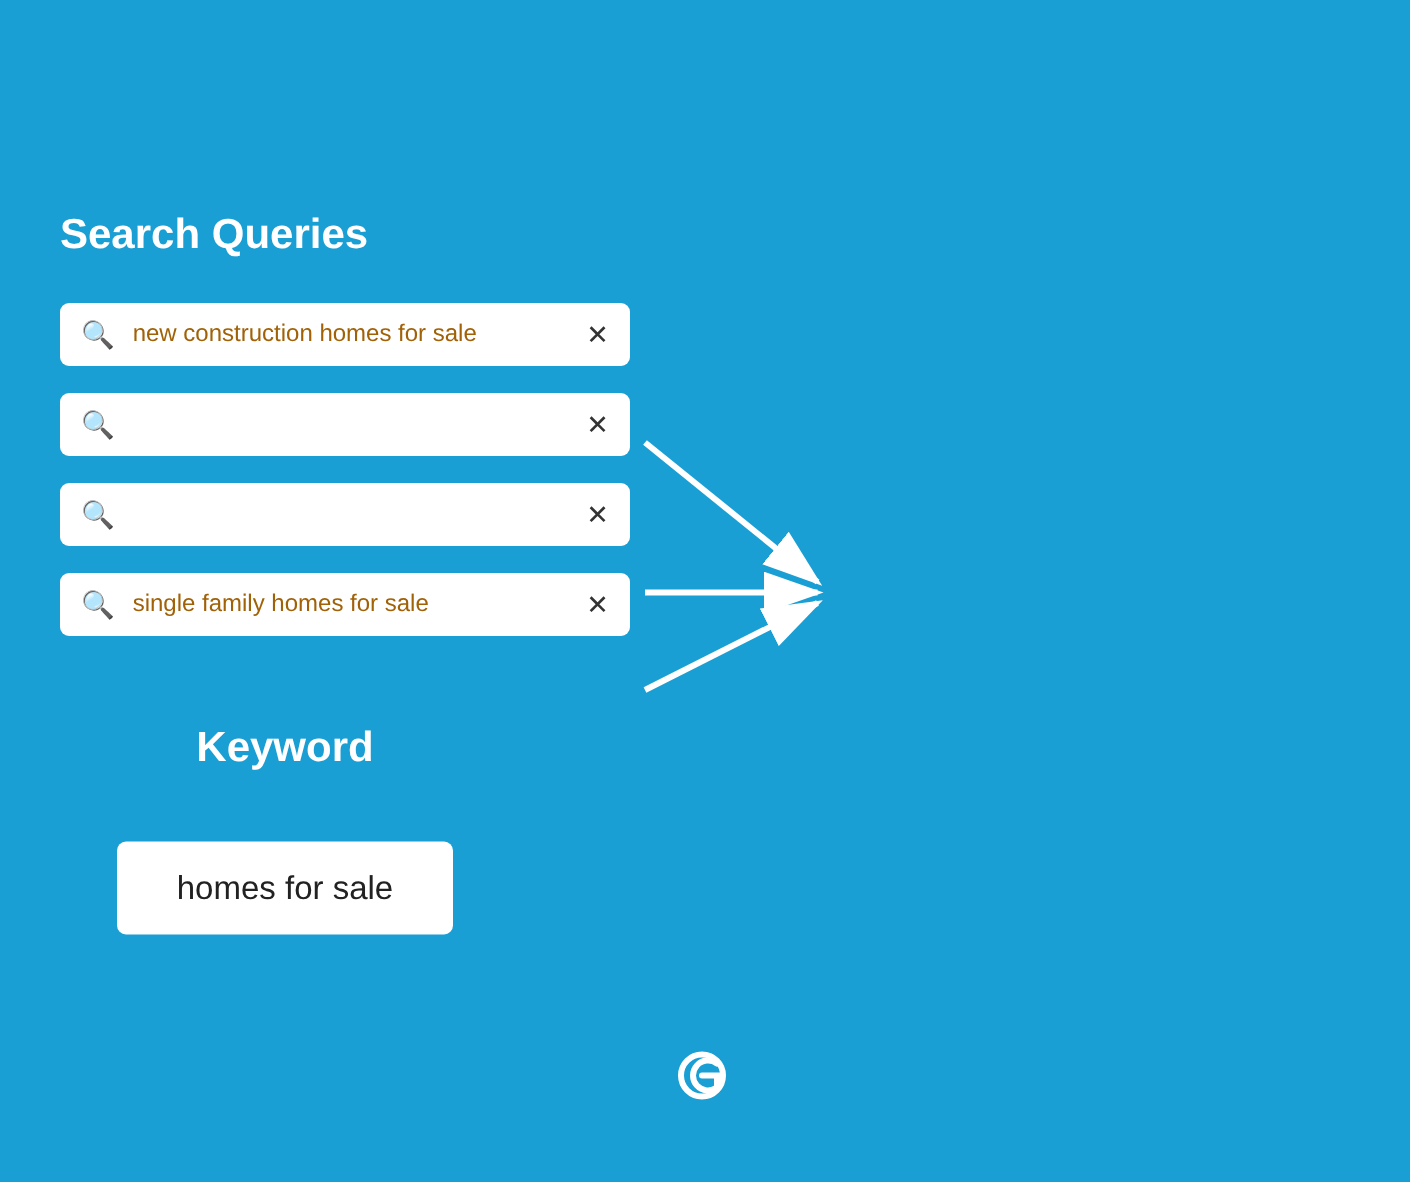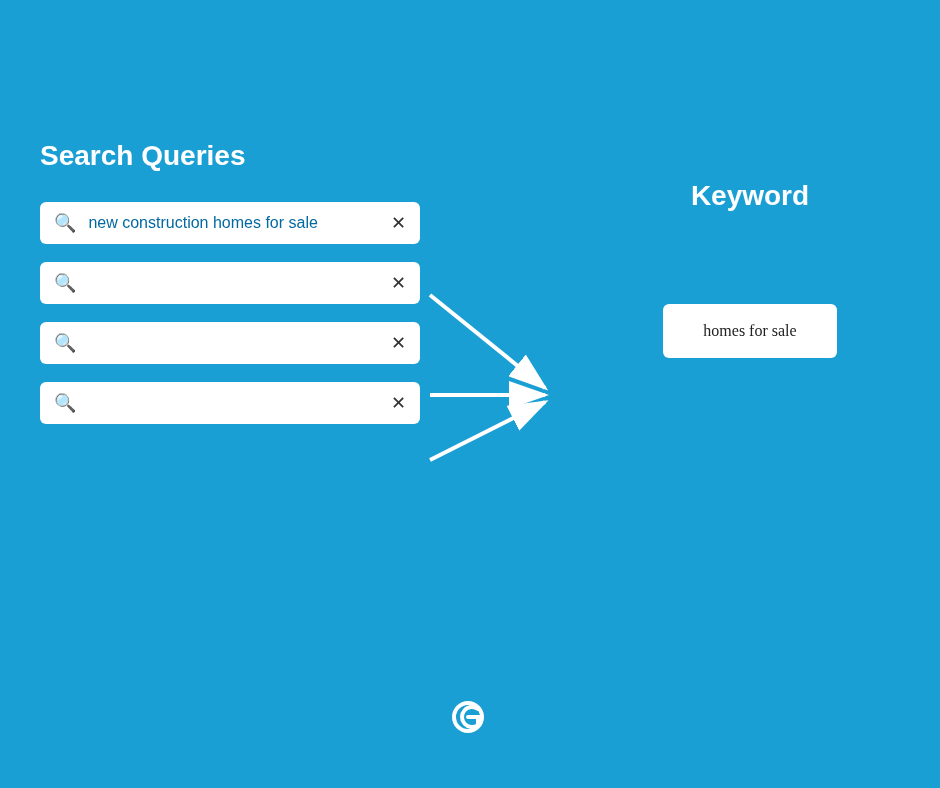--- a/index.html
+++ b/index.html
@@ -21,21 +21,21 @@
       width: 100%;
       height: 100%;
       display: flex;
       flex-direction: column;
       align-items: center;
       position: relative;
     }
 
     .columns {
       display: flex;
-      flex-direction: row;
+      flex-direction: column;
       justify-content: space-between;
       width: 860px;
       margin-top: 140px;
     }
 
     .left-column {
       display: flex;
       flex-direction: column;
       align-items: flex-start;
       width: 400px;
@@ -50,21 +50,21 @@
     }
 
     .column-header {
       font-size: 28px;
       font-weight: bold;
       color: white;
       margin-bottom: 30px;
     }
 
     .right-column .column-header {
-      margin-bottom: 92px;
+      margin-bottom: 47px;
     }
 
     .search-box {
       display: flex;
       align-items: center;
       background-color: white;
       border-radius: 6px;
       padding: 10px 14px;
       width: 380px;
       margin-bottom: 18px;
@@ -79,40 +79,39 @@
 
     .search-icon {
       color: #333;
       font-size: 18px;
       margin-right: 12px;
       flex-shrink: 0;
     }
 
     .search-text {
       font-size: 16px;
-      color: #0369a1;
+      color: #a16207;
       flex: 1;
     }
 
     .close-icon {
       color: #333;
       font-size: 18px;
       cursor: pointer;
       flex-shrink: 0;
       margin-left: 10px;
     }
 
     .keyword-box {
       background-color: white;
       border-radius: 6px;
       padding: 18px 40px;
-      font-size: 16px;
+      font-size: 22px;
       color: #222;
       white-space: nowrap;
-      font-family: Liberation Serif, serif;
     }
 
     
     .arrows-container {
       position: absolute;
       top: 0;
       left: 0;
       width: 100%;
       height: 100%;
       pointer-events: none;
@@ -156,20 +155,21 @@
       <div class="search-box">
         <div class="search-box-inner">
           <span class="search-icon">🔍</span>
         </div>
         <span class="close-icon">✕</span>
       </div>
 
       <div class="search-box">
         <div class="search-box-inner">
           <span class="search-icon">🔍</span>
+          <span class="search-text">single family homes for sale</span>
         </div>
         <span class="close-icon">✕</span>
       </div>
     </div>
 
     <div class="right-column">
       <div class="column-header">Keyword</div>
       <div class="keyword-box">homes for sale</div>
     </div>
   </div>

